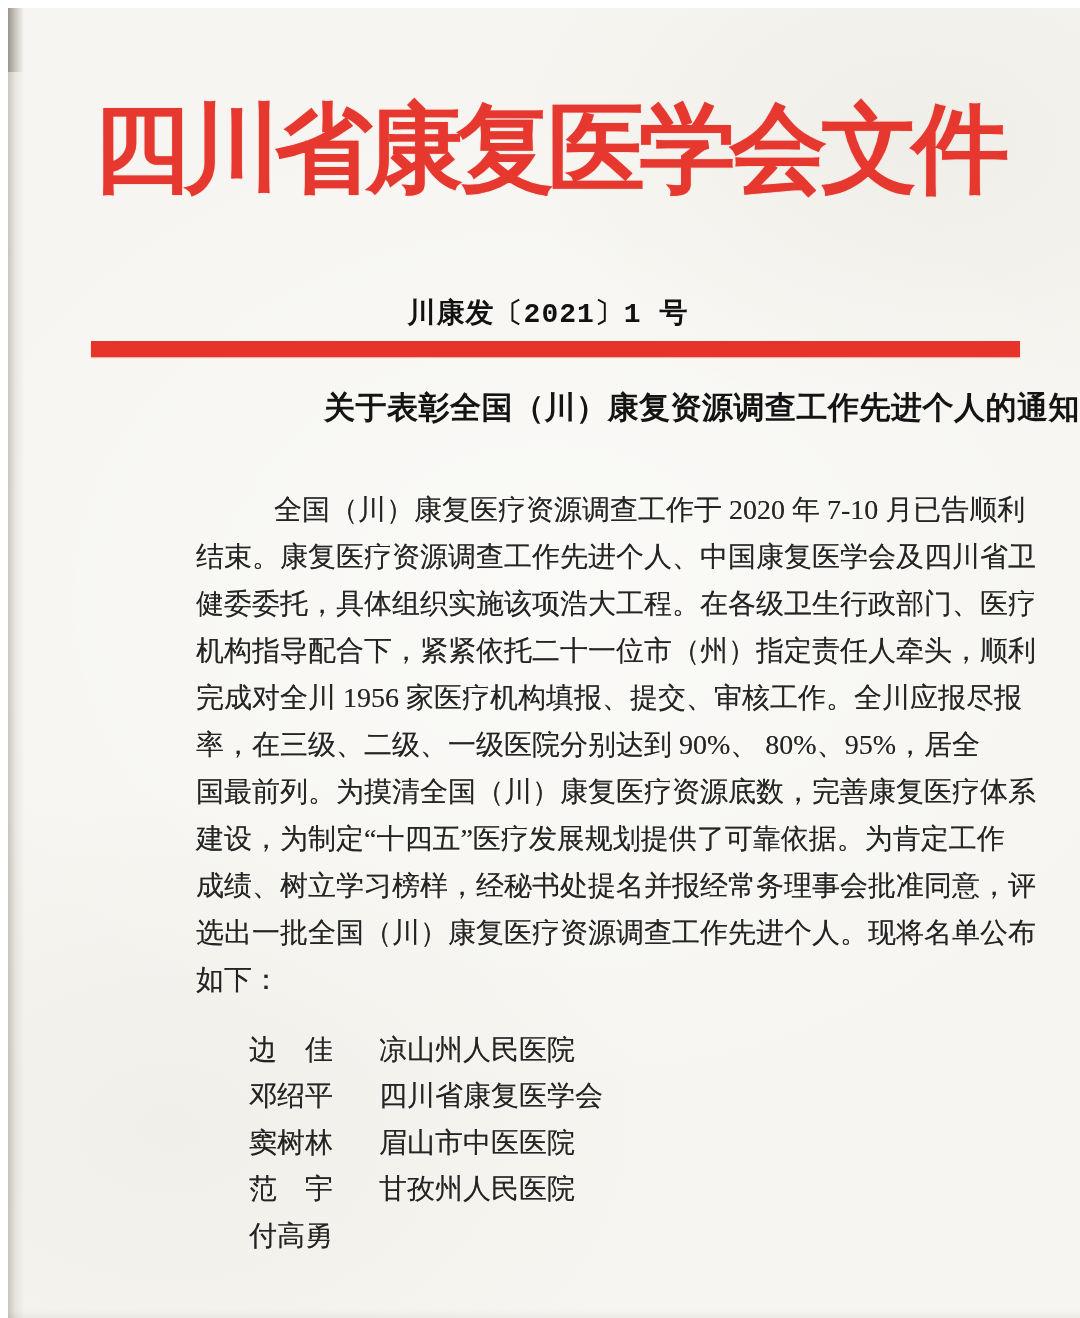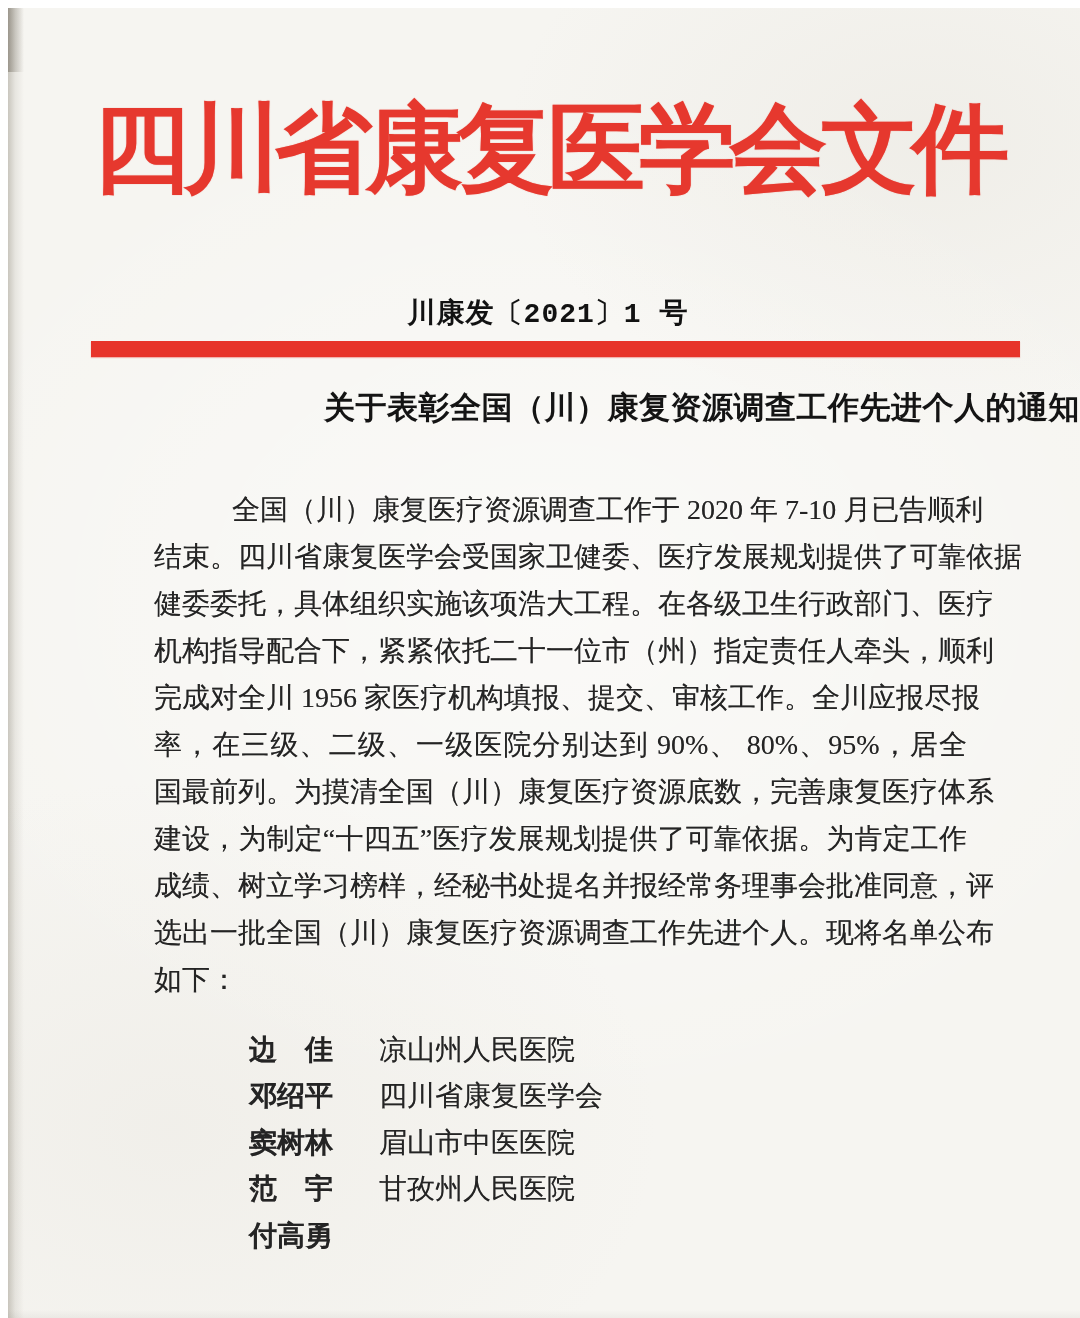--- a/index.html
+++ b/index.html
@@ -92,20 +92,21 @@
     font-size: 28px;
     color: #242424;
     text-shadow: 0 0 0.5px rgba(36,36,36,0.5);
   }
   .body-line {
     height: 47px;
     line-height: 47px;
     white-space: nowrap;
     text-align: justify;
     text-align-last: justify;
+    margin-left: 42px;
   }
   .body-line.indent-first {
     padding-left: 86px;
   }
   .body-line.last-line {
     text-align: right;
     text-align-last: left;
   }
   .awardees {
     position: absolute;
@@ -118,21 +119,20 @@
   }
   .awardee-row {
     display: flex;
     height: 46.4px;
     line-height: 46.4px;
     white-space: nowrap;
   }
   .awardee-name {
     width: 130px;
     flex: 0 0 130px;
-    font-weight: bold;
   }
   .awardee-org {
     flex: 1;
   }
 </style>
 </head>
 <body>
 
 <div class="page">
 
@@ -142,21 +142,21 @@
   <div class="masthead">四川省康复医学会文件</div>
 
   <div class="doc-number">川康发〔2021〕1 号</div>
 
   <div class="red-rule"></div>
 
   <div class="notice-title">关于表彰全国（川）康复资源调查工作先进个人的通知</div>
 
   <div class="body-text">
     <div class="body-line indent-first">全国（川）康复医疗资源调查工作于 2020 年 7-10 月已告顺利</div>
-    <div class="body-line">结束。四川省康复医学会受国家卫健委、医疗发展规划提供了可靠依据</div>
+    <div class="body-line">结束。康复医疗资源调查工作先进个人、中国康复医学会及四川省卫</div>
     <div class="body-line">健委委托，具体组织实施该项浩大工程。在各级卫生行政部门、医疗</div>
     <div class="body-line">机构指导配合下，紧紧依托二十一位市（州）指定责任人牵头，顺利</div>
     <div class="body-line">完成对全川 1956 家医疗机构填报、提交、审核工作。全川应报尽报</div>
     <div class="body-line">率，在三级、二级、一级医院分别达到 90%、 80%、95%，居全</div>
     <div class="body-line">国最前列。为摸清全国（川）康复医疗资源底数，完善康复医疗体系</div>
     <div class="body-line">建设，为制定“十四五”医疗发展规划提供了可靠依据。为肯定工作</div>
     <div class="body-line">成绩、树立学习榜样，经秘书处提名并报经常务理事会批准同意，评</div>
     <div class="body-line">选出一批全国（川）康复医疗资源调查工作先进个人。现将名单公布</div>
     <div class="body-line last-line">如下：</div>
   </div>

